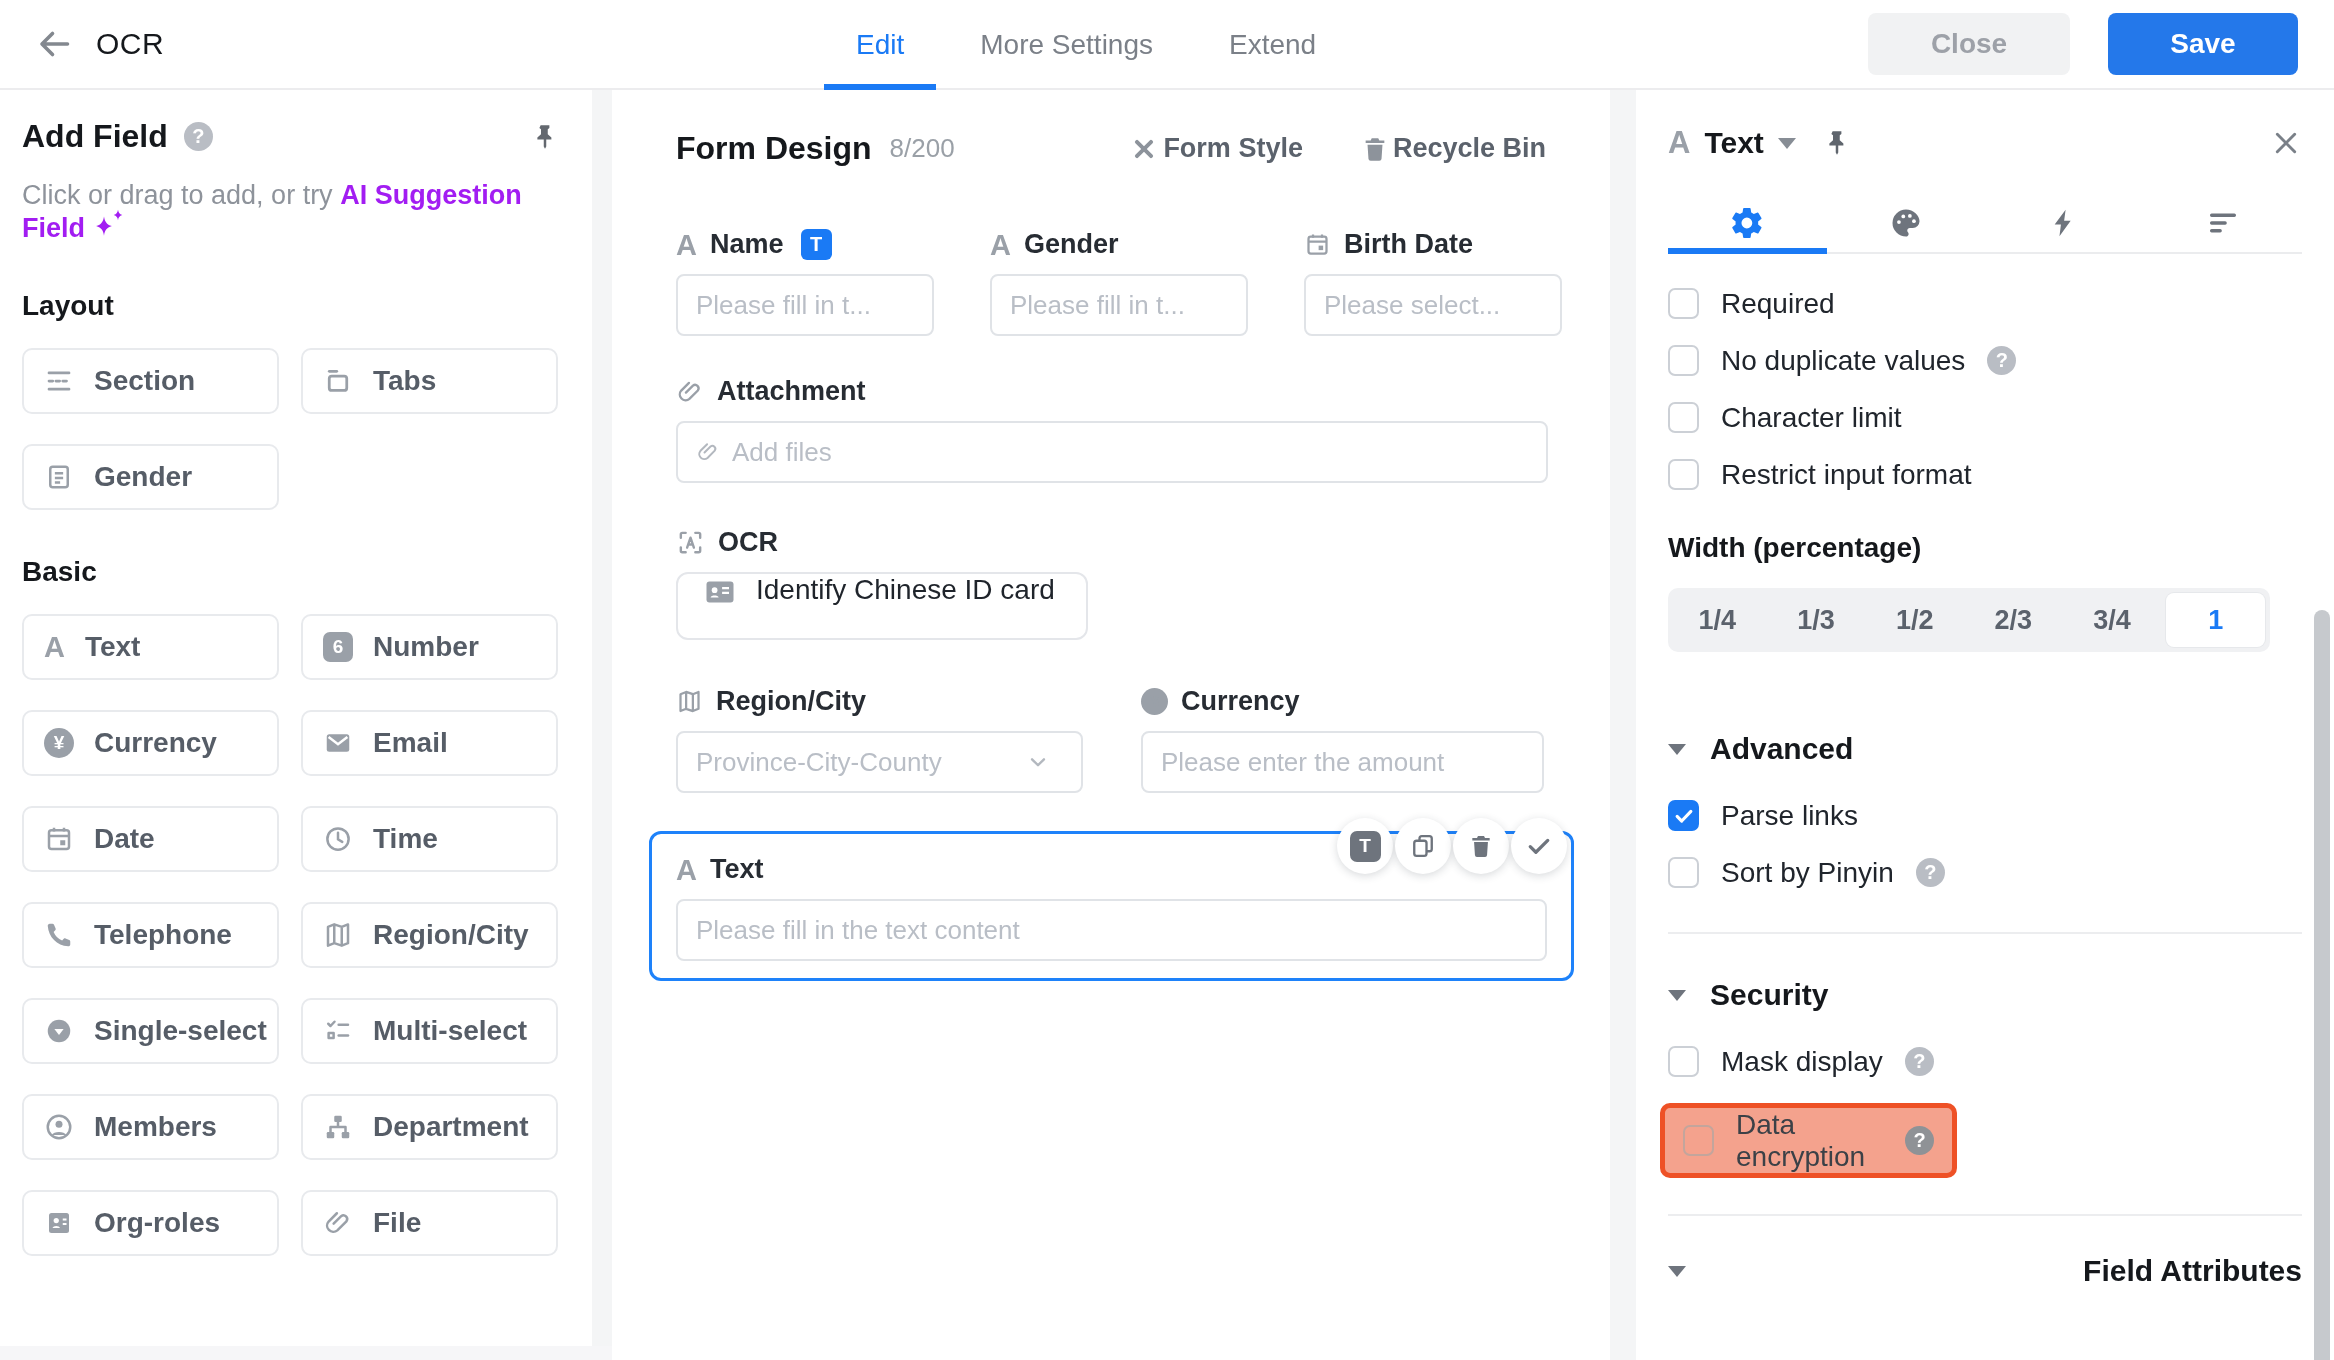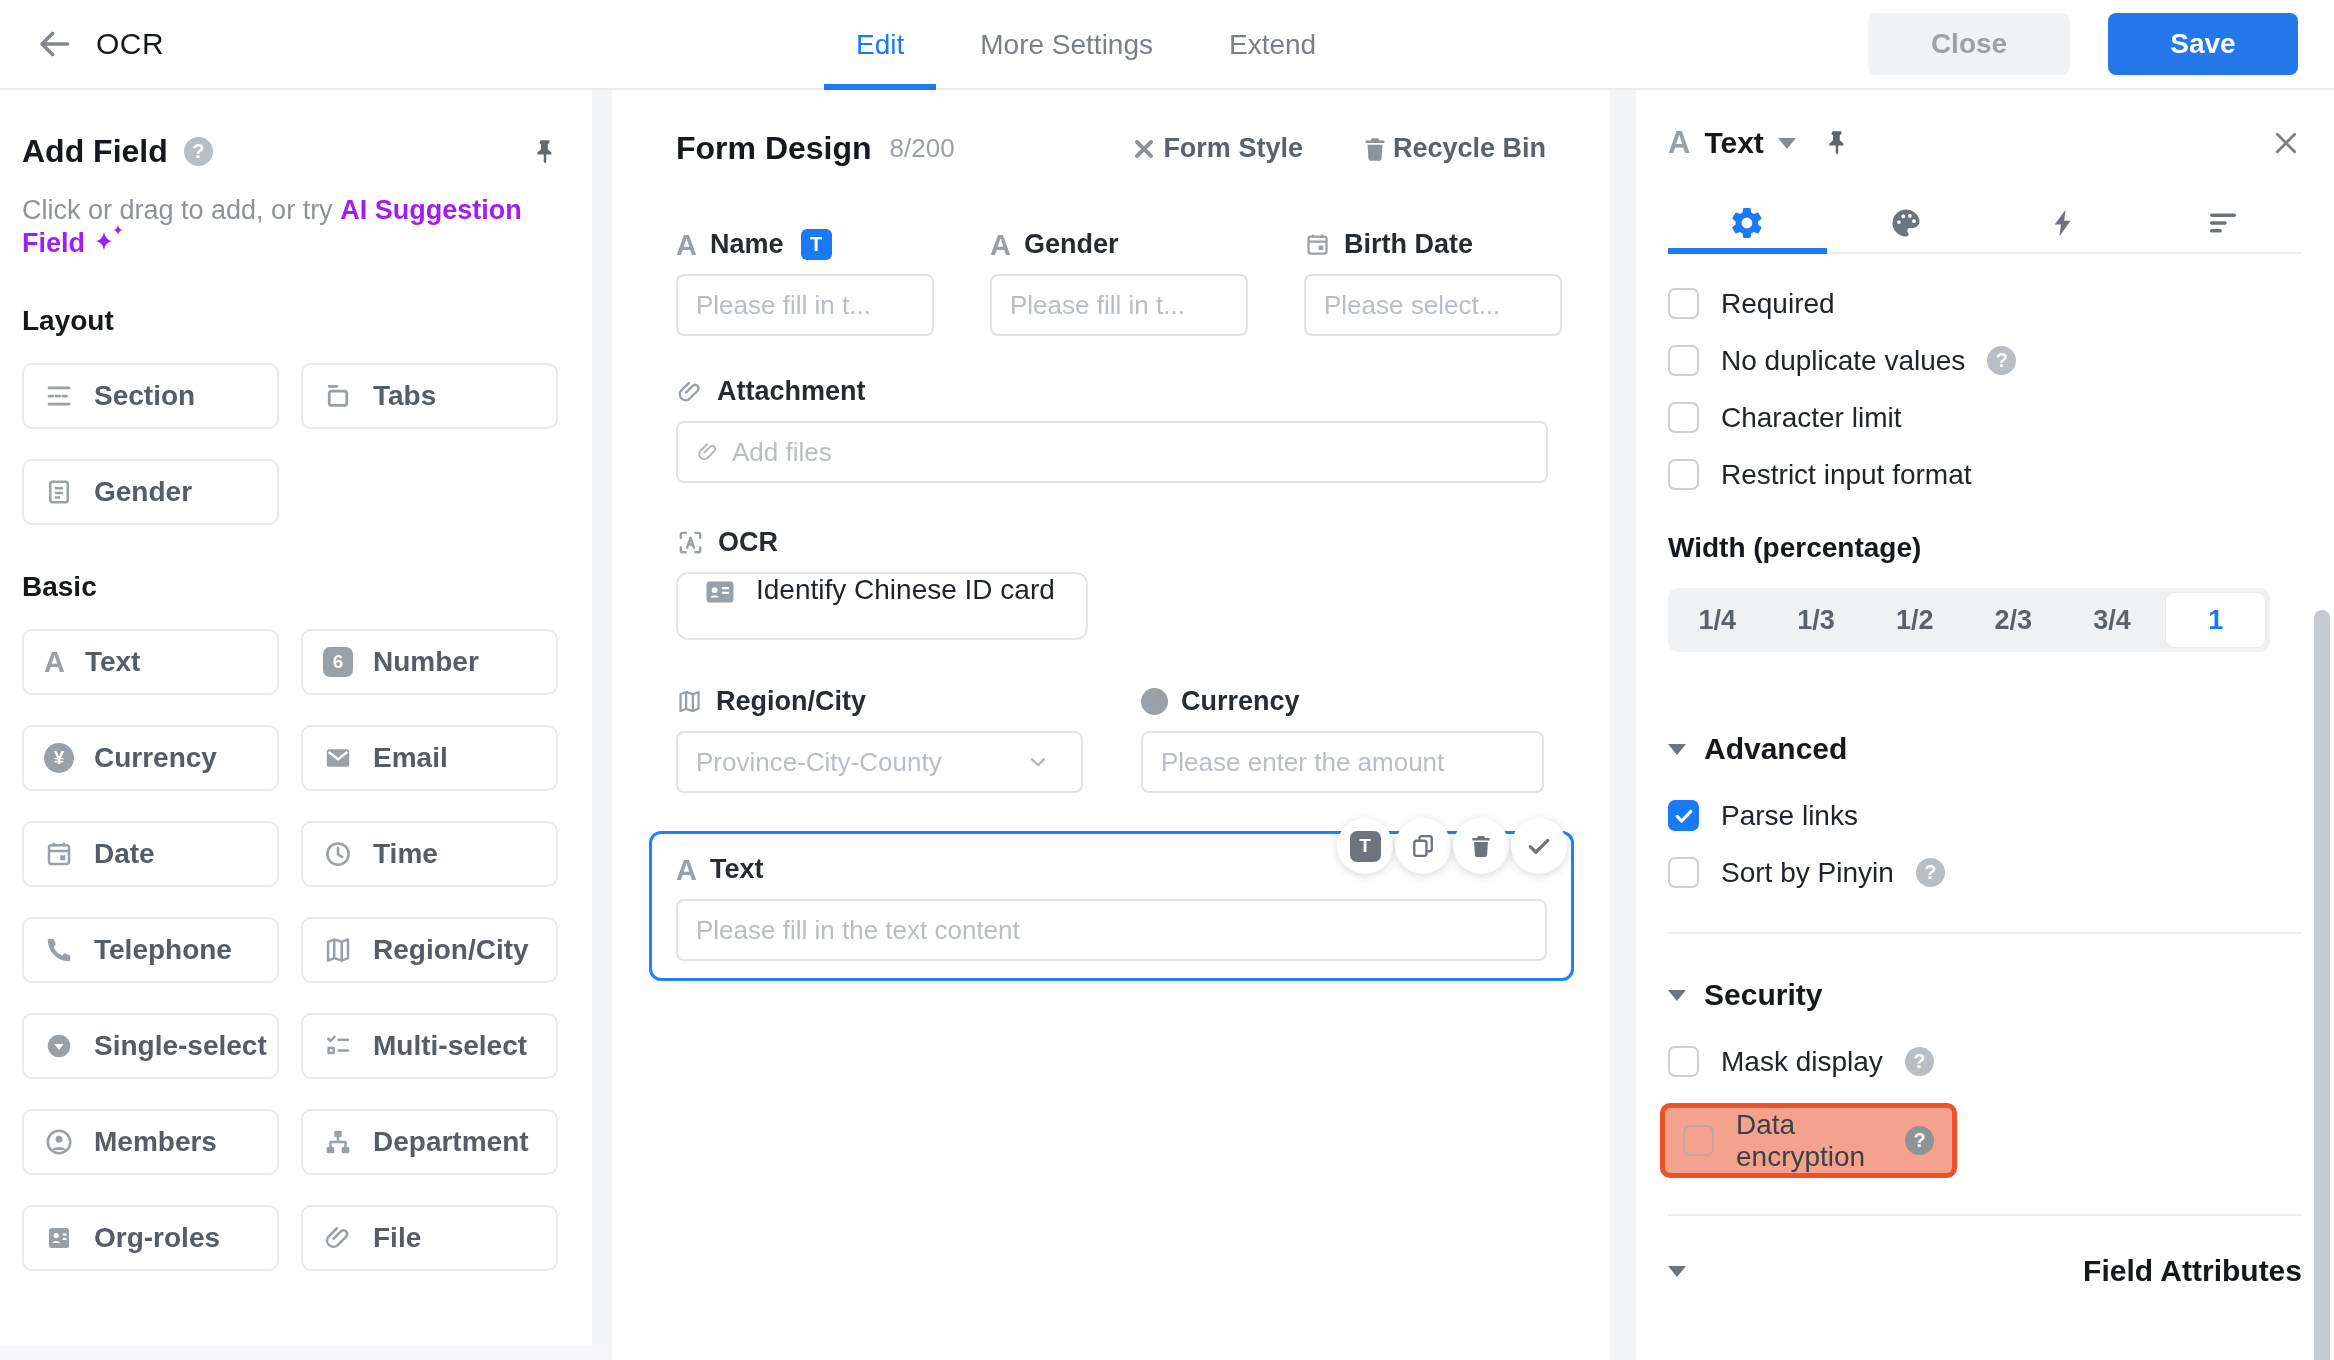--- a/index.html
+++ b/index.html
@@ -15,21 +15,21 @@
   .ttab { position:relative; display:flex; align-items:center; font-size:28px; color:#7b8088; font-weight:500; cursor:pointer; }
   .ttab.active { color:#1a7af5; }
   .ttab.active::after { content:""; position:absolute; left:-32px; right:-32px; bottom:0; height:6px; background:#1a7af5; }
   .topbar-actions { margin-left:auto; display:flex; gap:38px; }
   .btn { height:62px; border-radius:8px; display:flex; align-items:center; justify-content:center;
     font-size:28px; font-weight:700; cursor:pointer; }
   .btn.close { width:202px; background:#f1f2f3; color:#9da1a8; }
   .btn.save  { width:190px; background:#2478ea; color:#fff; }
 
   
-  .left-panel  { position:absolute; top:90px; left:0; width:592px; bottom:0; background:#fff; padding:43px 32px 0 22px; overflow:hidden; }
+  .left-panel  { position:absolute; top:90px; left:0; width:592px; bottom:0; background:#fff; padding:28px 32px 0 22px; overflow:hidden; }
   .gutter-l { position:absolute; top:90px; left:592px; width:20px; bottom:0; background:#f4f5f6; }
   .mid-panel   { position:absolute; top:90px; left:612px; width:998px; bottom:16px; background:#fff; padding:40px 64px 0 64px; overflow:hidden; }
   .gutter-r { position:absolute; top:90px; left:1610px; width:26px; bottom:0; background:#f4f5f6; }
   .right-panel { position:absolute; top:90px; left:1636px; right:0; bottom:0; background:#fff; padding:36px 32px 0 32px; overflow:hidden; }
   .bottom-strip { position:absolute; left:0; bottom:0; width:612px; height:14px; background:#f6f6f8; }
 
   svg { display:block; }
   .icon { display:inline-flex; align-items:center; justify-content:center; flex:0 0 auto; }
 
   
@@ -107,21 +107,21 @@
   .insp-row { display:flex; align-items:center; gap:22px; height:31px; margin-bottom:26px; }
   .cb { width:31px; height:31px; border:2px solid #ccd0d6; border-radius:7px; background:#fff; flex:0 0 auto;
     display:inline-flex; align-items:center; justify-content:center; cursor:pointer; color:#fff; }
   .cb.checked { background:#1a7af5; border-color:#1a7af5; }
   .opt-label { font-size:28px; color:#20252c; }
   .w-title { margin-top:42px; font-size:28px; font-weight:700; color:#15181c; }
   .seg { margin-top:24px; width:602px; height:64px; background:#f0f1f3; border-radius:10px; display:flex; }
   .segi { flex:1; display:flex; align-items:center; justify-content:center; font-size:27px; font-weight:700;
     color:#5b626c; cursor:pointer; }
   .segi.sel { background:#fff; border-radius:8px; margin:5px; color:#1a7af5; box-shadow:0 0 0 1px #e6e8eb; }
-  .collapse-head { margin-top:80px; display:flex; align-items:center; gap:18px; }
+  .collapse-head { margin-top:80px; display:flex; align-items:center; gap:24px; }
   .collapse-head .title { font-size:30px; font-weight:700; color:#15181c; }
   .insp-divider { margin-top:44px; height:2px; background:#ecedef; }
   .sec-head { margin-top:44px; }
   .hl-box { display:flex; align-items:center; gap:22px; width:297px; height:75px; margin-left:-8px; margin-top:2px;
     padding:0 18px; background:#f4a28d; border:5px solid #ee5126; border-radius:10px; }
   .hl-box .cb { background:transparent; border-color:#c3a59c; }
   .hl-box .opt-label { color:#3c4147; }
   .hl-box .qmark { background:#8f9296; }
   .scroll-thumb { position:absolute; right:4px; top:520px; width:16px; height:760px; background:#c6c9cd; border-radius:8px; }
 </style>

